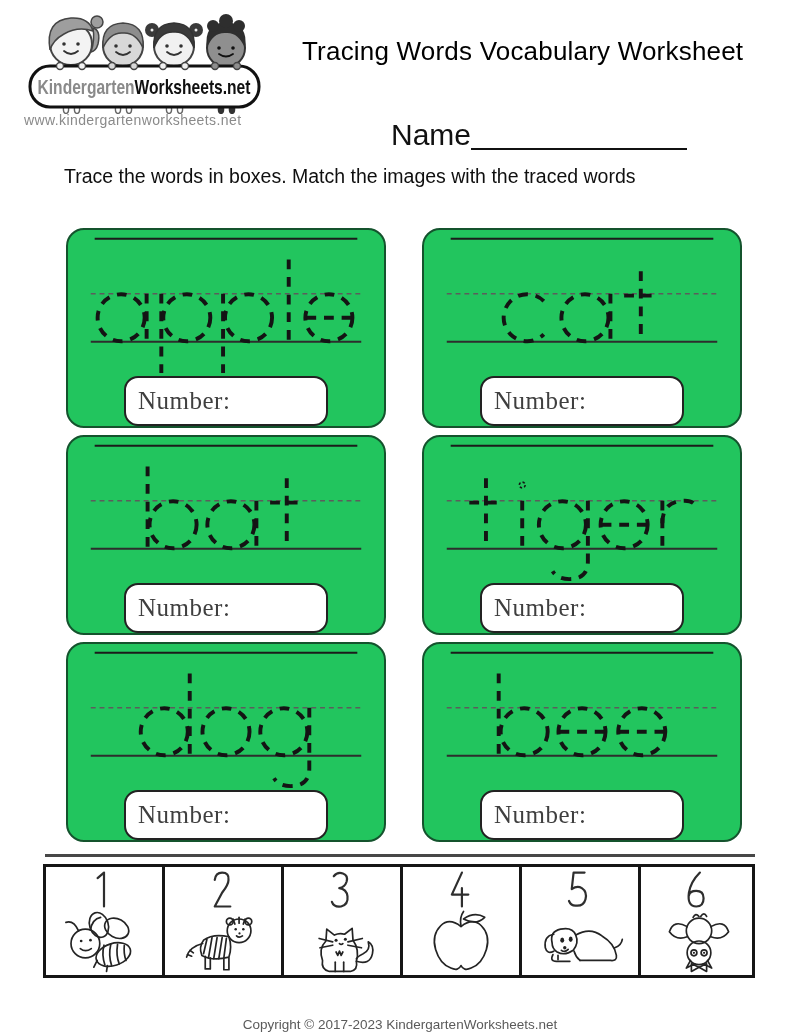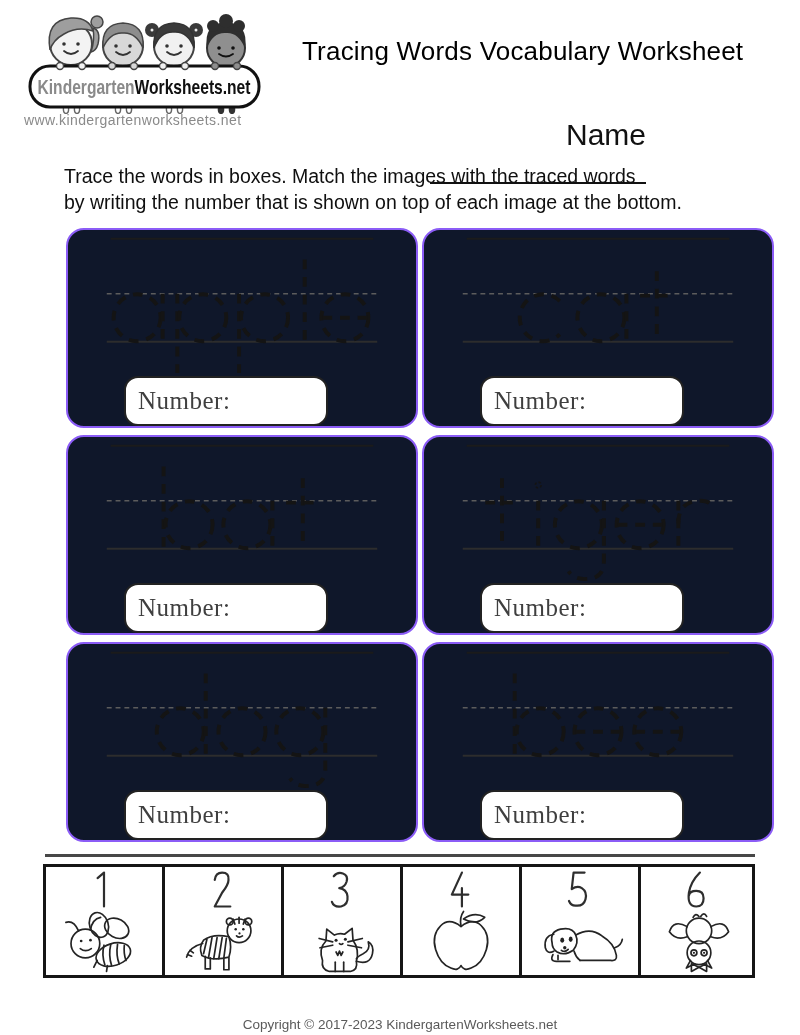--- a/index.html
+++ b/index.html
@@ -3,29 +3,29 @@
 <meta charset="utf-8">
 <style>
   html,body{margin:0;padding:0;background:#e8e8e8;}
   #page{position:relative;width:800px;height:1035px;background:#ffffff;margin:0 auto;
         font-family:"Liberation Sans",sans-serif;overflow:hidden;}
 
   
   .logo-svg{position:absolute;left:16px;top:4px;width:250px;height:110px;}
   .site-url{position:absolute;left:24px;top:112px;font-size:14px;letter-spacing:.4px;color:#8a8a8a;}
   .page-title{position:absolute;left:258px;top:36px;font-size:26px;color:#000000;white-space:nowrap;letter-spacing:.2px;margin-left:44px;}
-  .name-row{position:absolute;left:430px;top:118px;display:flex;align-items:flex-end;flex-direction:column;}
+  .name-row{position:absolute;left:391px;top:118px;display:flex;align-items:flex-start;}
   .name-label{font-size:30px;color:#111;}
   .name-line{display:inline-block;width:216px;height:30px;border-bottom:2px solid #111;}
 
   
   .instructions{position:absolute;left:64px;top:163px;font-size:19.5px;line-height:26px;color:#0f0f0f;}
 
   
-  .word-box{position:absolute;width:352px;height:200px;border:2px solid #8b5cf6;border-radius:18px;box-sizing:border-box;background:#0f172a;}
+  .word-box{position:absolute;width:320px;height:200px;border:2px solid #14532d;border-radius:18px;box-sizing:border-box;background:#22c55e;}
   .trace-area{position:absolute;left:0;top:0;width:100%;height:100%;}
   .number-box{position:absolute;left:56px;top:146px;width:204px;height:50px;border:2px solid #222;
               border-radius:14px;box-sizing:border-box;display:flex;align-items:center;background:#fff;}
   .number-box span{font-family:"Liberation Serif",serif;font-size:25px;color:#3f3f3f;padding-left:12px;letter-spacing:.5px;}
 
   
   .separator{position:absolute;left:45px;top:854px;width:710px;height:3px;background:#474747;}
   .match-strip{position:absolute;left:43px;top:864px;width:712px;height:114px;box-sizing:border-box;
                border:3px solid #161616;display:flex;background:#fff;}
   .match-cell{flex:1 1 0;border-right:3px solid #161616;position:relative;box-sizing:border-box;}
@@ -115,21 +115,20 @@
 
   <div class="page-title">Tracing Words Vocabulary Worksheet</div>
 
   <div class="name-row">
     <span class="name-label">Name</span>
     <span class="name-line"></span>
   </div>
 
   <div class="instructions">
     <div>Trace the words in boxes. Match the images with the traced words</div>
-    <div>by writing the number that is shown on top of each image at the bottom.</div>
   </div>
 
   <div class="word-box" style="left:66px;top:228px;">
     <svg class="trace-area" viewBox="0 0 316 200">
         <line x1="24" y1="9" x2="292" y2="9" stroke="#1b1b1b" stroke-width="2"></line>
         <line x1="20" y1="65" x2="296" y2="65" stroke="#5c5c5c" stroke-width="1.4" stroke-dasharray="5 4"></line>
         <line x1="20" y1="114" x2="296" y2="114" stroke="#2d2d2d" stroke-width="2.2"></line>
         <g transform="translate(27,0)" fill="none" stroke="#141414" stroke-width="4" stroke-dasharray="10 8" stroke-linecap="butt">
           <circle cx="24" cy="89.5" r="24"></circle>
           <line x1="50" y1="65" x2="50" y2="114"></line>

